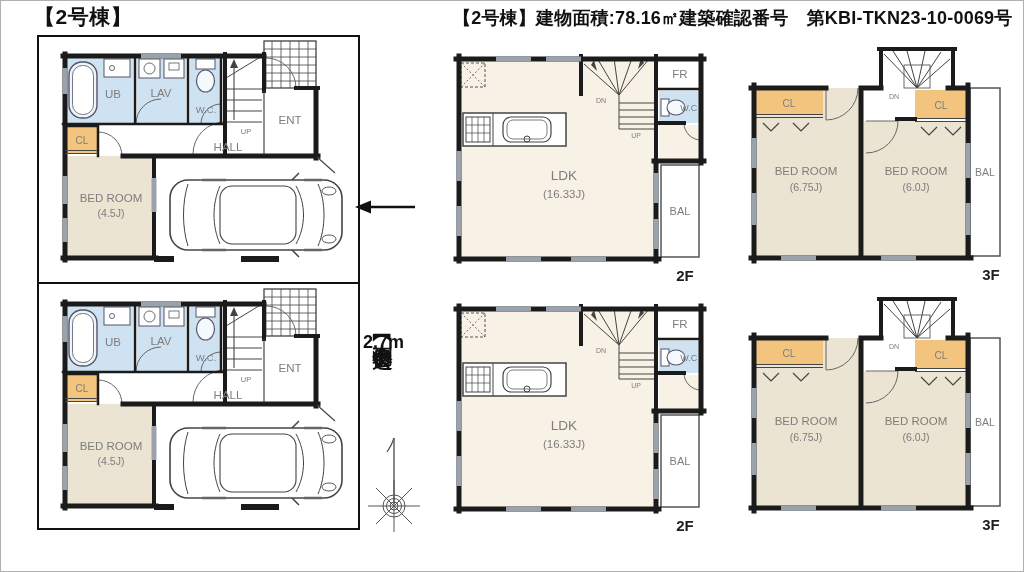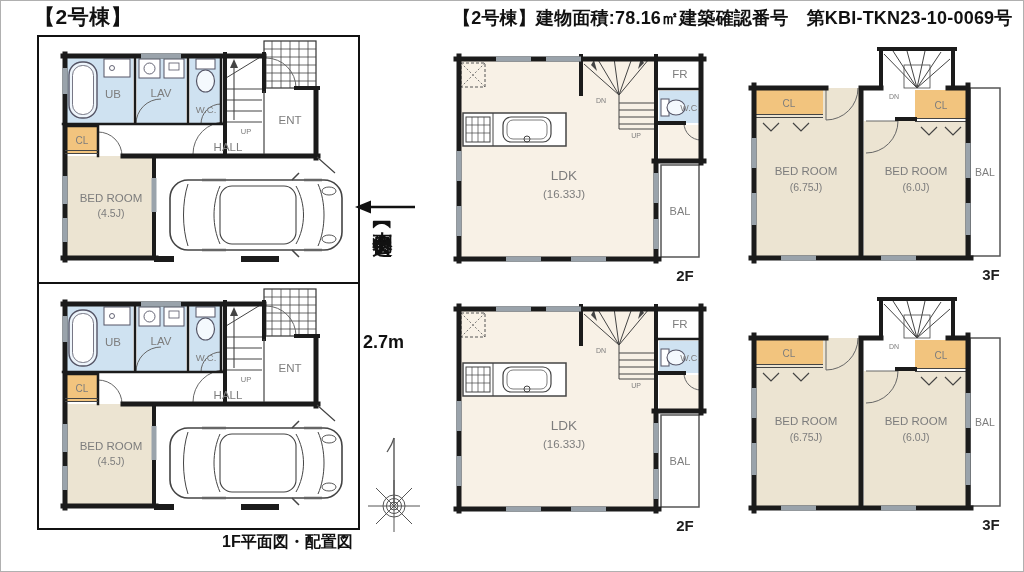--- a/index.html
+++ b/index.html
@@ -1,40 +1,39 @@
 <!DOCTYPE html>
 <html style="--c-wall: #1b1b1b; --c-beige: #ece4d2; --c-cream: #f8f1e6; --c-blue: #cfe2f1; --c-orange: #f2c47e; --c-label: #7d7d7d; --c-window: #9aa3ab;"><head>
 <meta charset="utf-8">
 <style>
   html,body{margin:0;padding:0;background:#e9e9e9;}
   .page{position:relative;width:1024px;height:572px;background:#ffffff;
         border:1px solid #b0b0b0;box-sizing:border-box;overflow:hidden;
         font-family:"Liberation Sans","DejaVu Sans",sans-serif;color:#111;}
-  .abs{position:absolute;white-space:nowrap;}
+  .abs{position:absolute;white-space:nowrap;text-align:right;}
   .jp-title{font-size:21px;font-weight:600;letter-spacing:0.5px;}
   .jp-caption{font-size:16px;font-weight:600;}
   .jp-header{font-size:18px;font-weight:600;letter-spacing:0.2px;}
   .road-label{writing-mode:vertical-rl;font-size:20px;font-weight:600;letter-spacing:2px;}
   .road-width{font-size:18px;font-weight:600;}
   svg text{font-family:"Liberation Sans","DejaVu Sans",sans-serif;}
   .rl{fill:var(--c-label,#7d7d7d);}
   .fl{fill:#1d1d1d;font-weight:600;}
   .wall{stroke:var(--c-wall,#1b1b1b);fill:none;stroke-linecap:square;}
   .thin{stroke:#444;fill:none;}
   .fix{stroke:#556;fill:#ffffff;}
   .arc{stroke:#666;fill:none;}
   .win{stroke:var(--c-window,#9aa3ab);fill:none;}
 </style>
 </head>
 <body>
 
 <div class="page">
 
   <div class="abs jp-title" style="left:33px;top:2px;">【2号棟】</div>
-  <div class="abs jp-caption" style="left:221px;top:531px;">1F平面図・配置図</div>
   <div class="abs jp-header" style="left:452px;top:5px;">【2号棟】建物面積:78.16㎡建築確認番号　第KBI-TKN23-10-0069号</div>
   <div class="abs road-label" style="left:369px;top:213px;height:125px;">【東側公道】</div>
   <div class="abs road-width" style="left:362px;top:331px;">2.7m</div>
 
   <svg width="1024" height="572" viewBox="0 0 1024 572" xmlns="http://www.w3.org/2000/svg" xmlns:xlink="http://www.w3.org/1999/xlink" style="position:absolute;left:0;top:0;">
     <defs>
 
       <g id="plan1f">
 
         <rect x="27" y="22" width="68" height="66" style="fill:var(--c-blue,#cfe2f1)"></rect>

